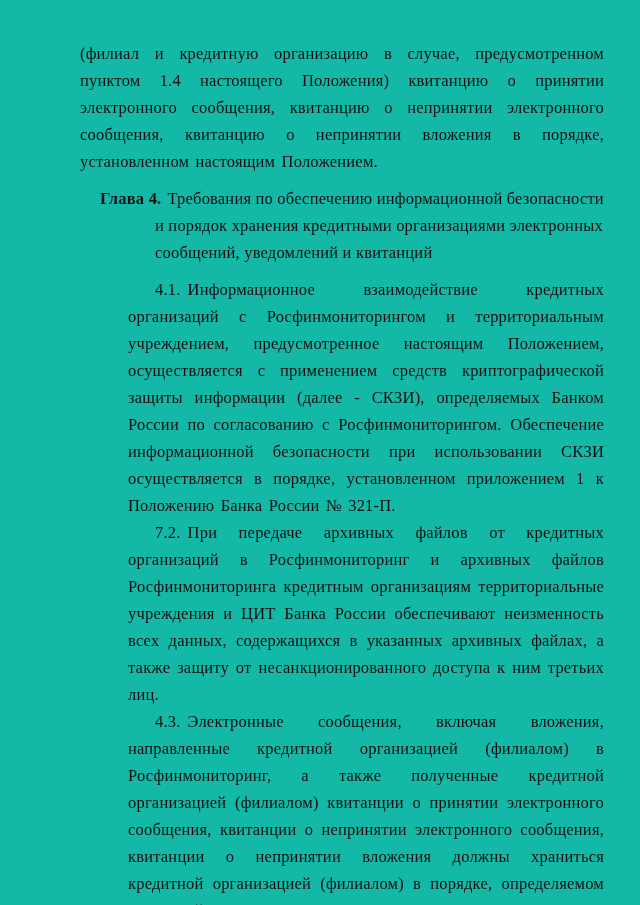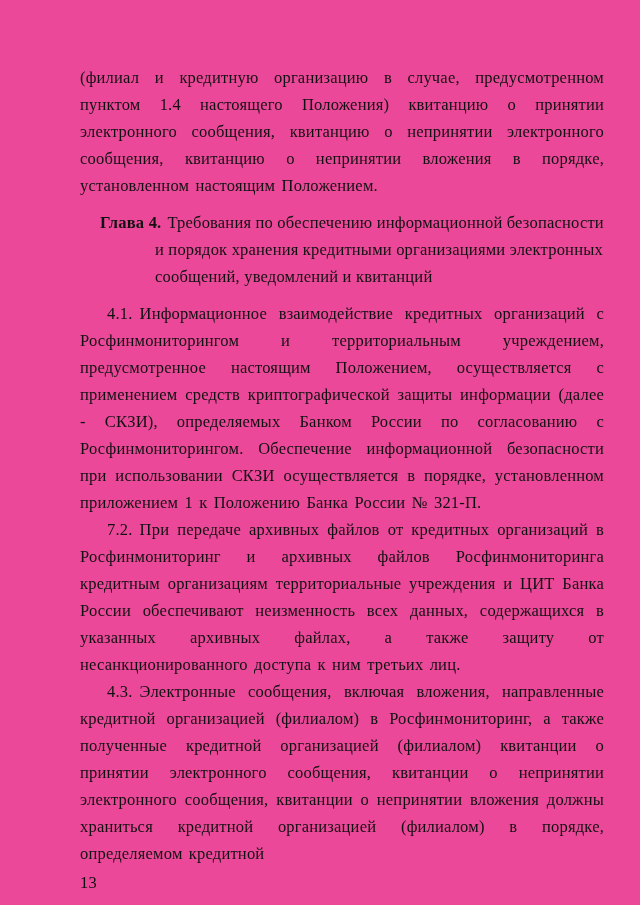--- a/index.html
+++ b/index.html
@@ -4,41 +4,42 @@
 <style>
   html, body {
     margin: 0;
     padding: 0;
     background: #ffffff;
   }
   .page {
     position: relative;
     width: 640px;
     height: 905px;
-    background: #ec4899;
+    background: #14b8a6;
     color: #111111;
     font-family: "Liberation Serif", "DejaVu Serif", serif;
     font-size: 16.5px;
     line-height: 27px;
     overflow: hidden;
     box-sizing: border-box;
-    padding: 64px 36px 0 80px;
+    padding: 40px 36px 0 80px;
   }
   .para {
     margin: 0;
     text-align: justify;
     text-align-last: left;
     letter-spacing: 0.2px;
     word-spacing: 2px;
   }
   .para.indent .pnum {
     margin-right: 7px;
   }
   .para.indent {
     text-indent: 27px;
+    margin-left: 48px;
   }
   .chapter {
     margin: 10px 0 10px 0;
     padding-left: 75px;
     text-indent: -55px;
     text-align: left;
     letter-spacing: 0.2px;
   }
   .chapter .chapter-label {
     font-weight: bold;

